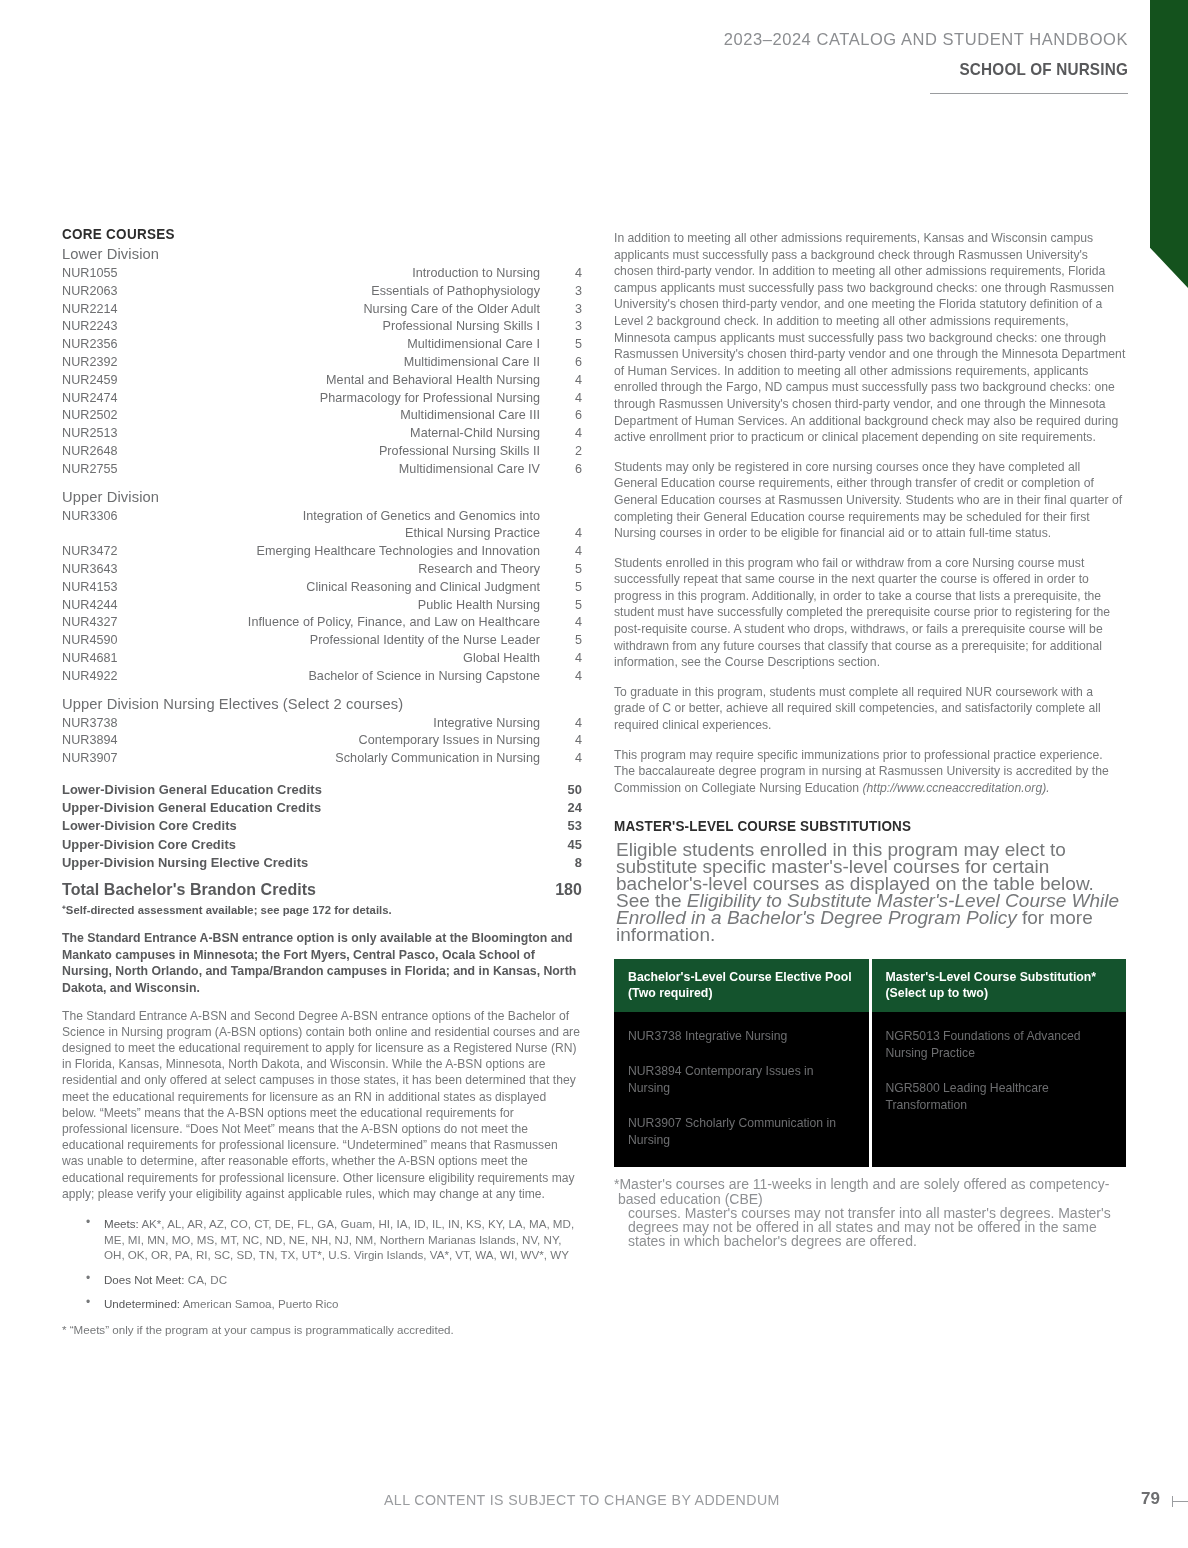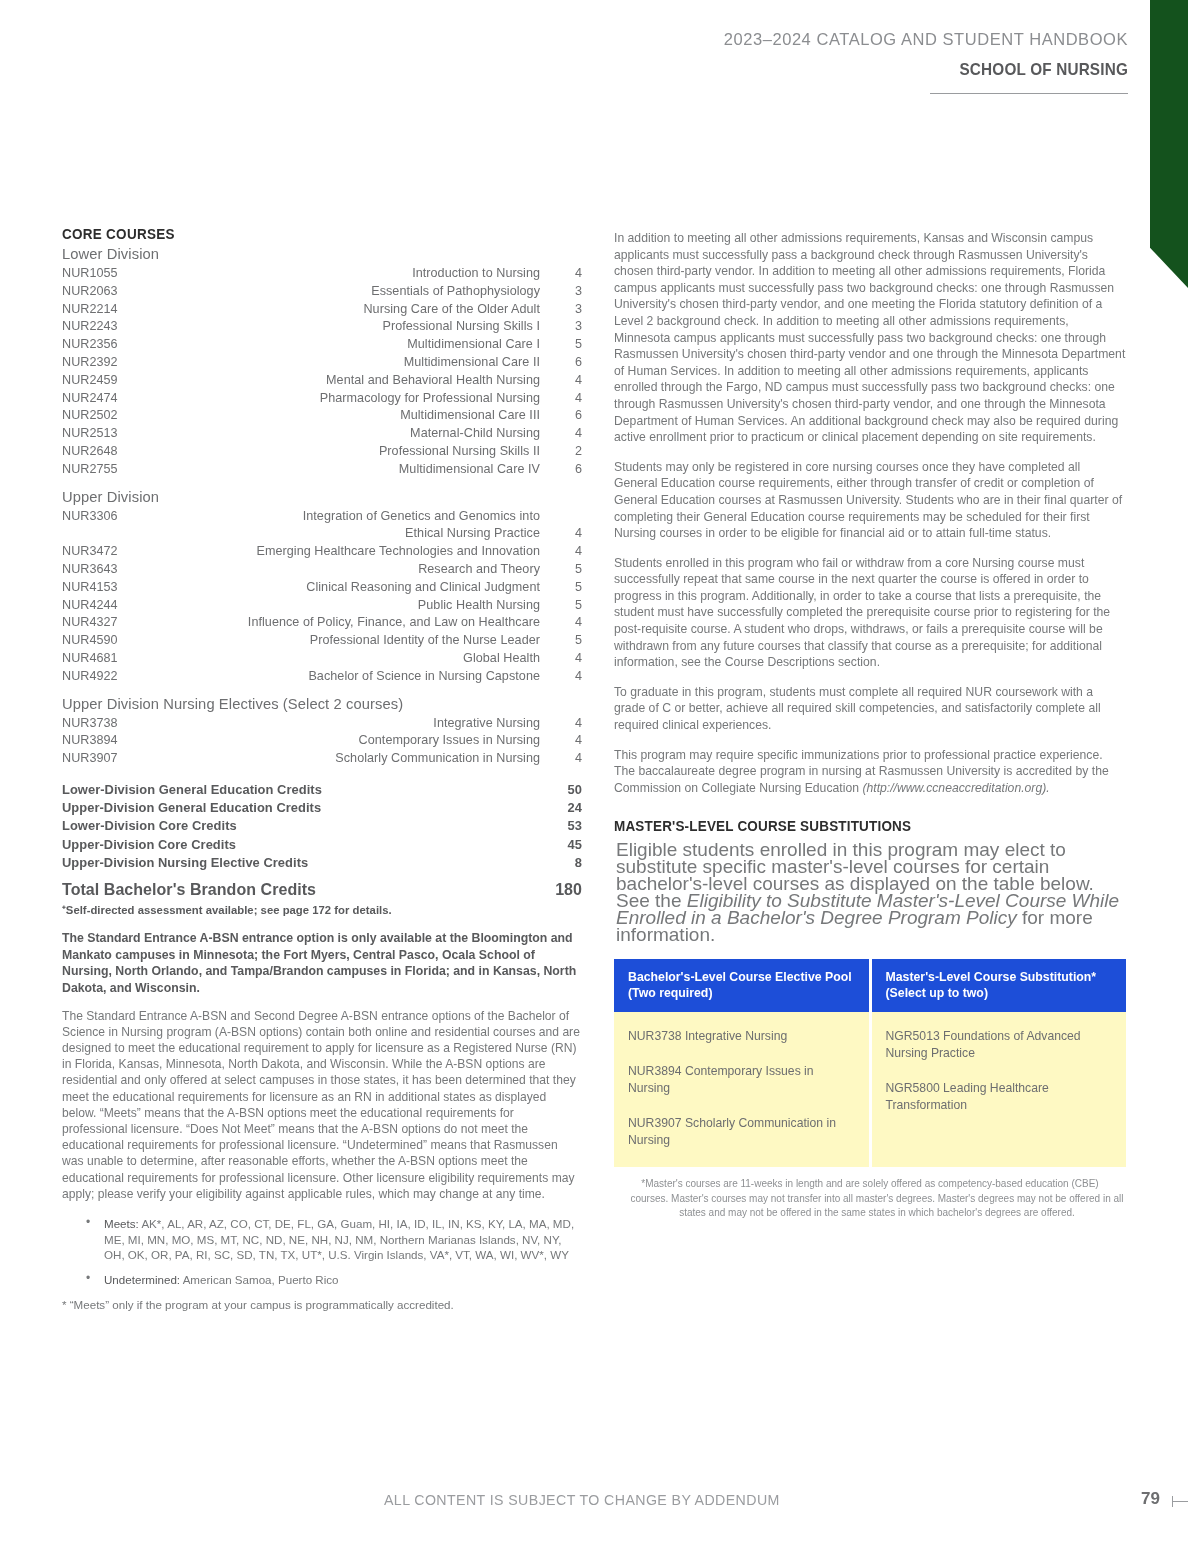--- a/index.html
+++ b/index.html
@@ -210,52 +210,51 @@
   }
   .ms-intro i { font-style: italic; }
 
   
   table.sub-table {
     width: 100%;
     border-collapse: collapse;
     table-layout: fixed;
   }
   table.sub-table th {
-    background: #1d4ed8;
+    background: #14532d;
     color: #ffffff;
     font-size: 12.3px;
     font-weight: 700;
     text-align: left;
     padding: 10px 12px 11px 14px;
     line-height: 16px;
     vertical-align: top;
     border-right: 3px solid #ffffff;
   }
   table.sub-table th:last-child { border-right: none; }
   table.sub-table td {
-    background: #fef9c3;
+    background: #000000;
     color: #6d6e70;
     font-size: 12.2px;
     padding: 16px 14px 18px 14px;
     line-height: 17px;
     vertical-align: top;
     border-right: 3px solid #ffffff;
   }
   table.sub-table td:last-child { border-right: none; }
   table.sub-table td p { margin: 0 0 18px 0; }
   table.sub-table td p:last-child { margin-bottom: 0; }
 
   .table-footnote {
-    font-size: 10px;
+    font-size: 14px;
     color: #8e9093;
     line-height: 14.2px;
     margin: 10px 0 0 0;
     padding-left: 4px;
     text-indent: -4px;
-    text-align: center;
   }
   .table-footnote span.ind { display: block; padding-left: 10px; text-indent: 0; }
 
   
   .page-footer {
     position: absolute;
     left: 16px;
     bottom: 34px;
     width: 1188px;
     height: 22px;
@@ -484,20 +483,21 @@
   </table>
 
   <p class="note-small">⁺Self-directed assessment available; see page 172 for details.</p>
 
   <p class="note-bold-para">The Standard Entrance A-BSN entrance option is only available at the Bloomington and Mankato campuses in Minnesota; the Fort Myers, Central Pasco, Ocala School of Nursing, North Orlando, and Tampa/Brandon campuses in Florida; and in Kansas, North Dakota, and Wisconsin.</p>
 
   <p class="body-text">The Standard Entrance A-BSN and Second Degree A-BSN entrance options of the Bachelor of Science in Nursing program (A-BSN options) contain both online and residential courses and are designed to meet the educational requirement to apply for licensure as a Registered Nurse (RN) in Florida, Kansas, Minnesota, North Dakota, and Wisconsin. While the A-BSN options are residential and only offered at select campuses in those states, it has been determined that they meet the educational requirements for licensure as an RN in additional states as displayed below. “Meets” means that the A-BSN options meet the educational requirements for professional licensure. “Does Not Meet” means that the A-BSN options do not meet the educational requirements for professional licensure. “Undetermined” means that Rasmussen was unable to determine, after reasonable efforts, whether the A-BSN options meet the educational requirements for professional licensure. Other licensure eligibility requirements may apply; please verify your eligibility against applicable rules, which may change at any time.</p>
 
   <ul class="state-list" id="state-bullets">
       <li><b>Meets:</b><span> AK*, AL, AR, AZ, CO, CT, DE, FL, GA, Guam, HI, IA, ID, IL, IN, KS, KY, LA, MA, MD, ME, MI, MN, MO, MS, MT, NC, ND, NE, NH, NJ, NM, Northern Marianas Islands, NV, NY, OH, OK, OR, PA, RI, SC, SD, TN, TX, UT*, U.S. Virgin Islands, VA*, VT, WA, WI, WV*, WY</span></li>
+      <li><b>Does Not Meet:</b><span> CA, DC</span></li>
       <li><b>Undetermined:</b><span> American Samoa, Puerto Rico</span></li>
     </ul>
 
   <p class="final-note">* “Meets” only if the program at your campus is programmatically accredited.</p>
 </div>
 
 <div class="col-right">
 
   <div id="right-paragraphs">
       <p class="body-text">In addition to meeting all other admissions requirements, Kansas and Wisconsin campus applicants must successfully pass a background check through Rasmussen University's chosen third-party vendor. In addition to meeting all other admissions requirements, Florida campus applicants must successfully pass two background checks: one through Rasmussen University's chosen third-party vendor, and one meeting the Florida statutory definition of a Level 2 background check. In addition to meeting all other admissions requirements, Minnesota campus applicants must successfully pass two background checks: one through Rasmussen University's chosen third-party vendor and one through the Minnesota Department of Human Services. In addition to meeting all other admissions requirements, applicants enrolled through the Fargo, ND campus must successfully pass two background checks: one through Rasmussen University's chosen third-party vendor, and one through the Minnesota Department of Human Services. An additional background check may also be required during active enrollment prior to practicum or clinical placement depending on site requirements.</p>

